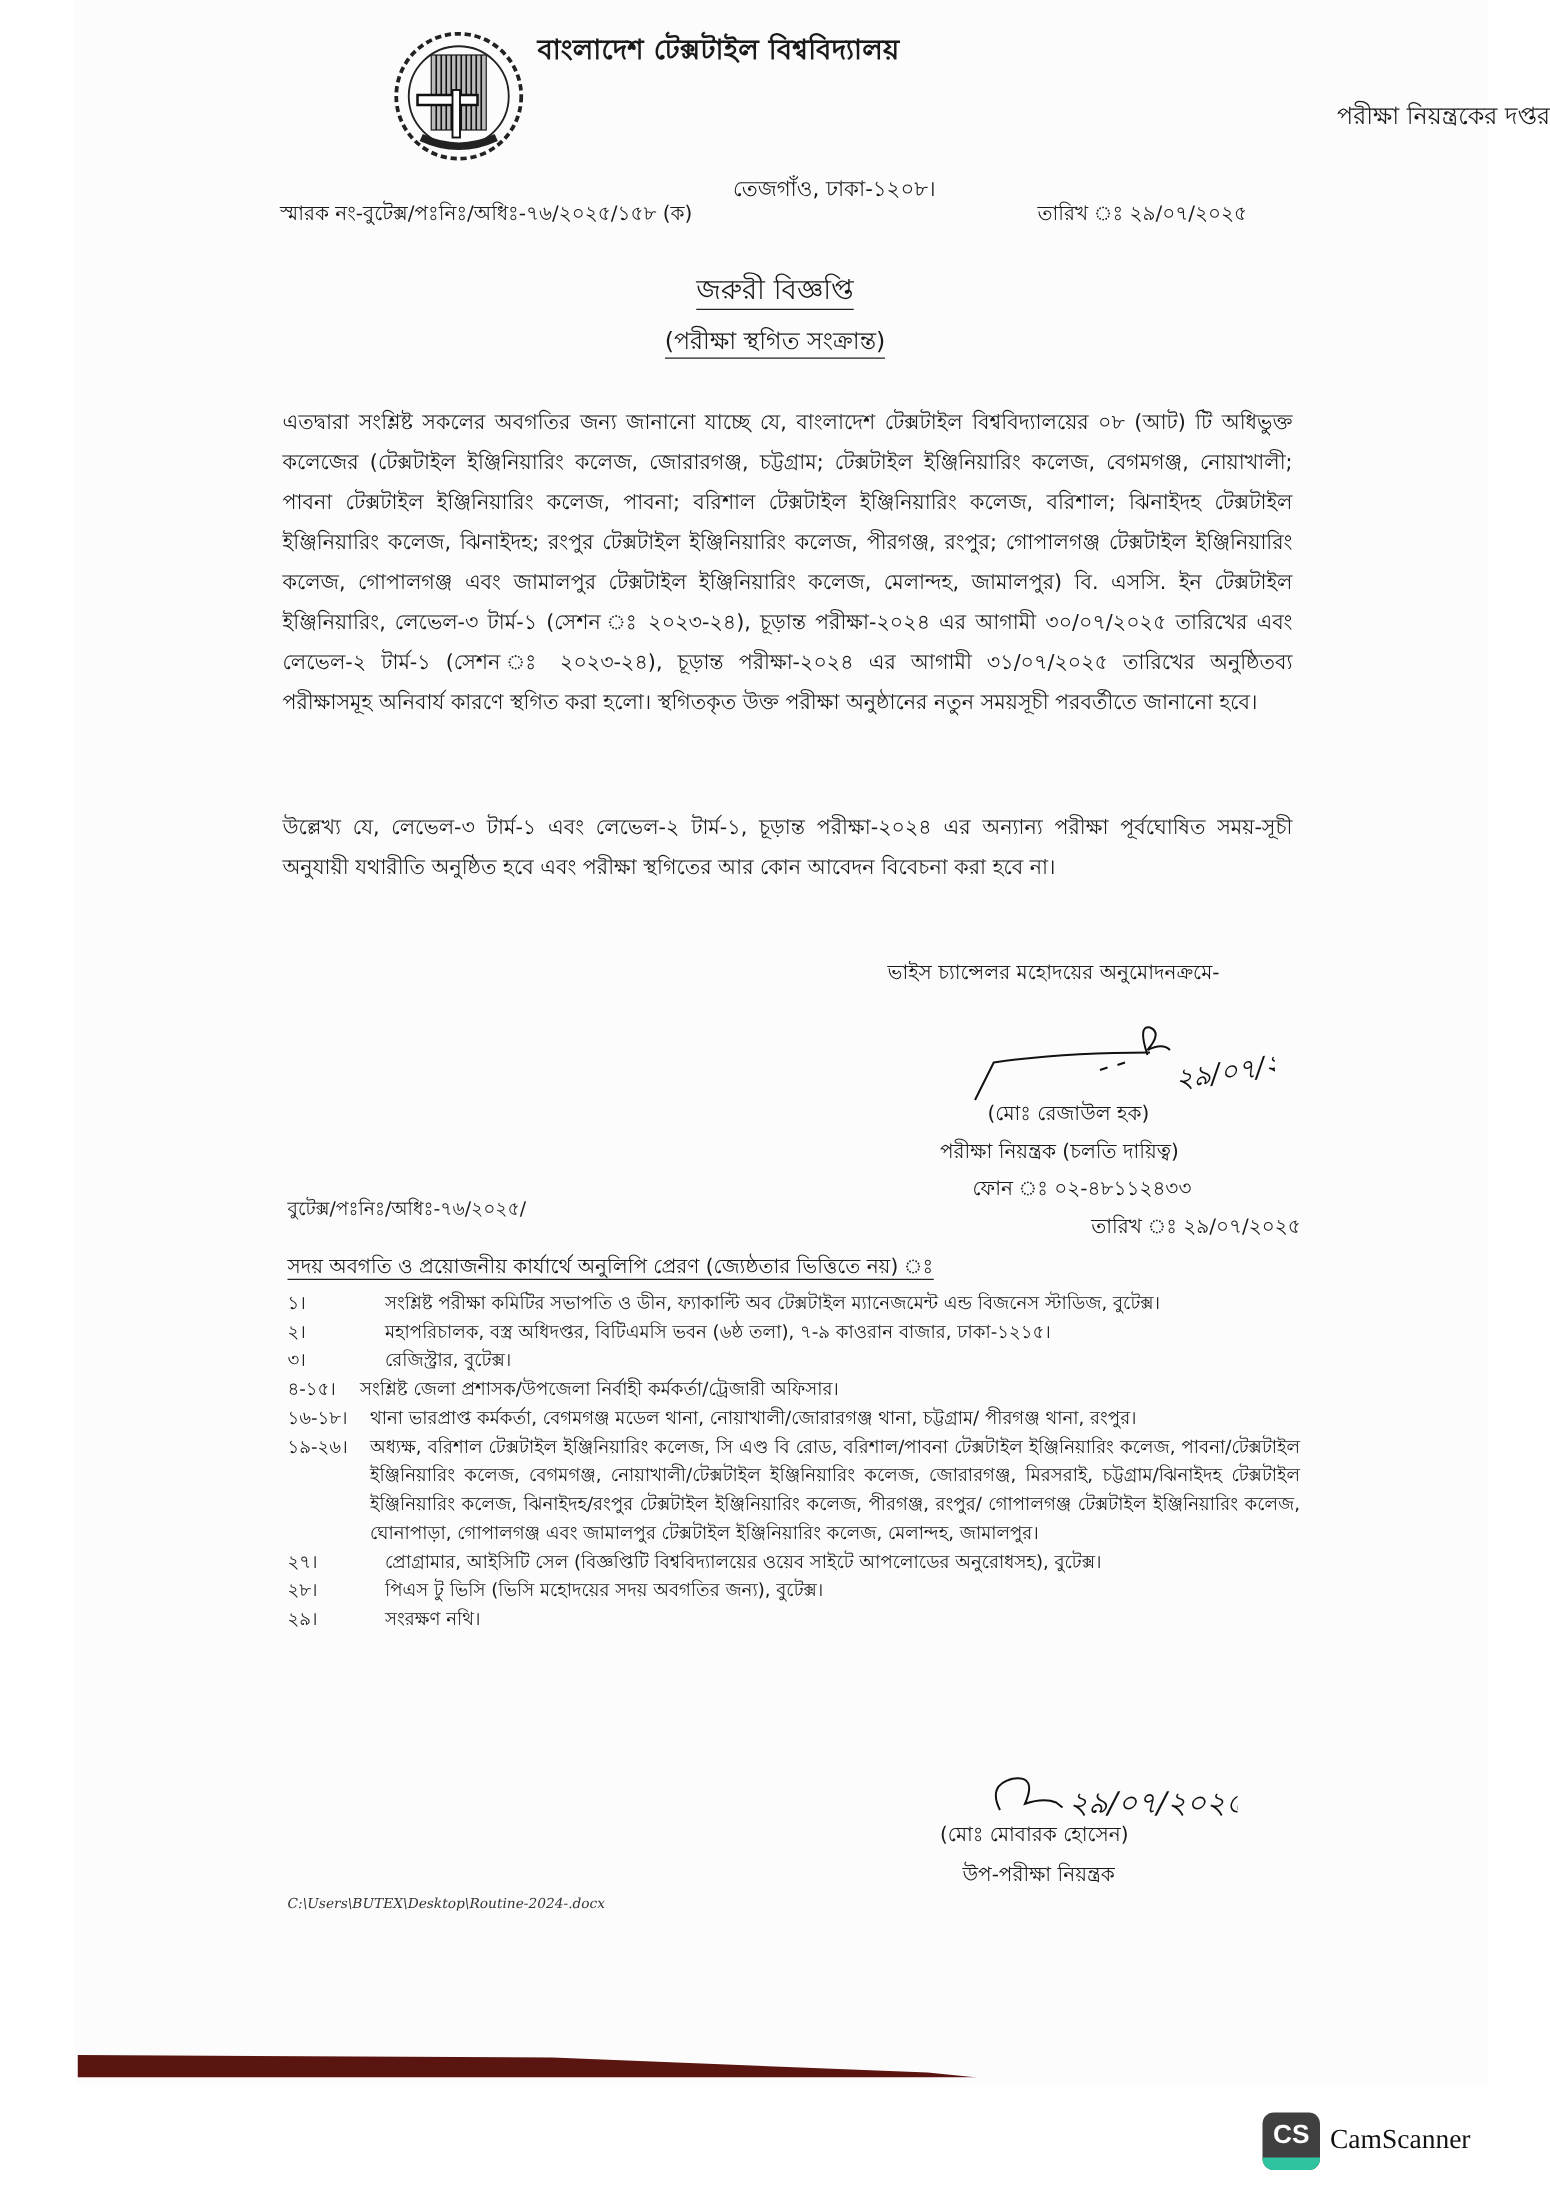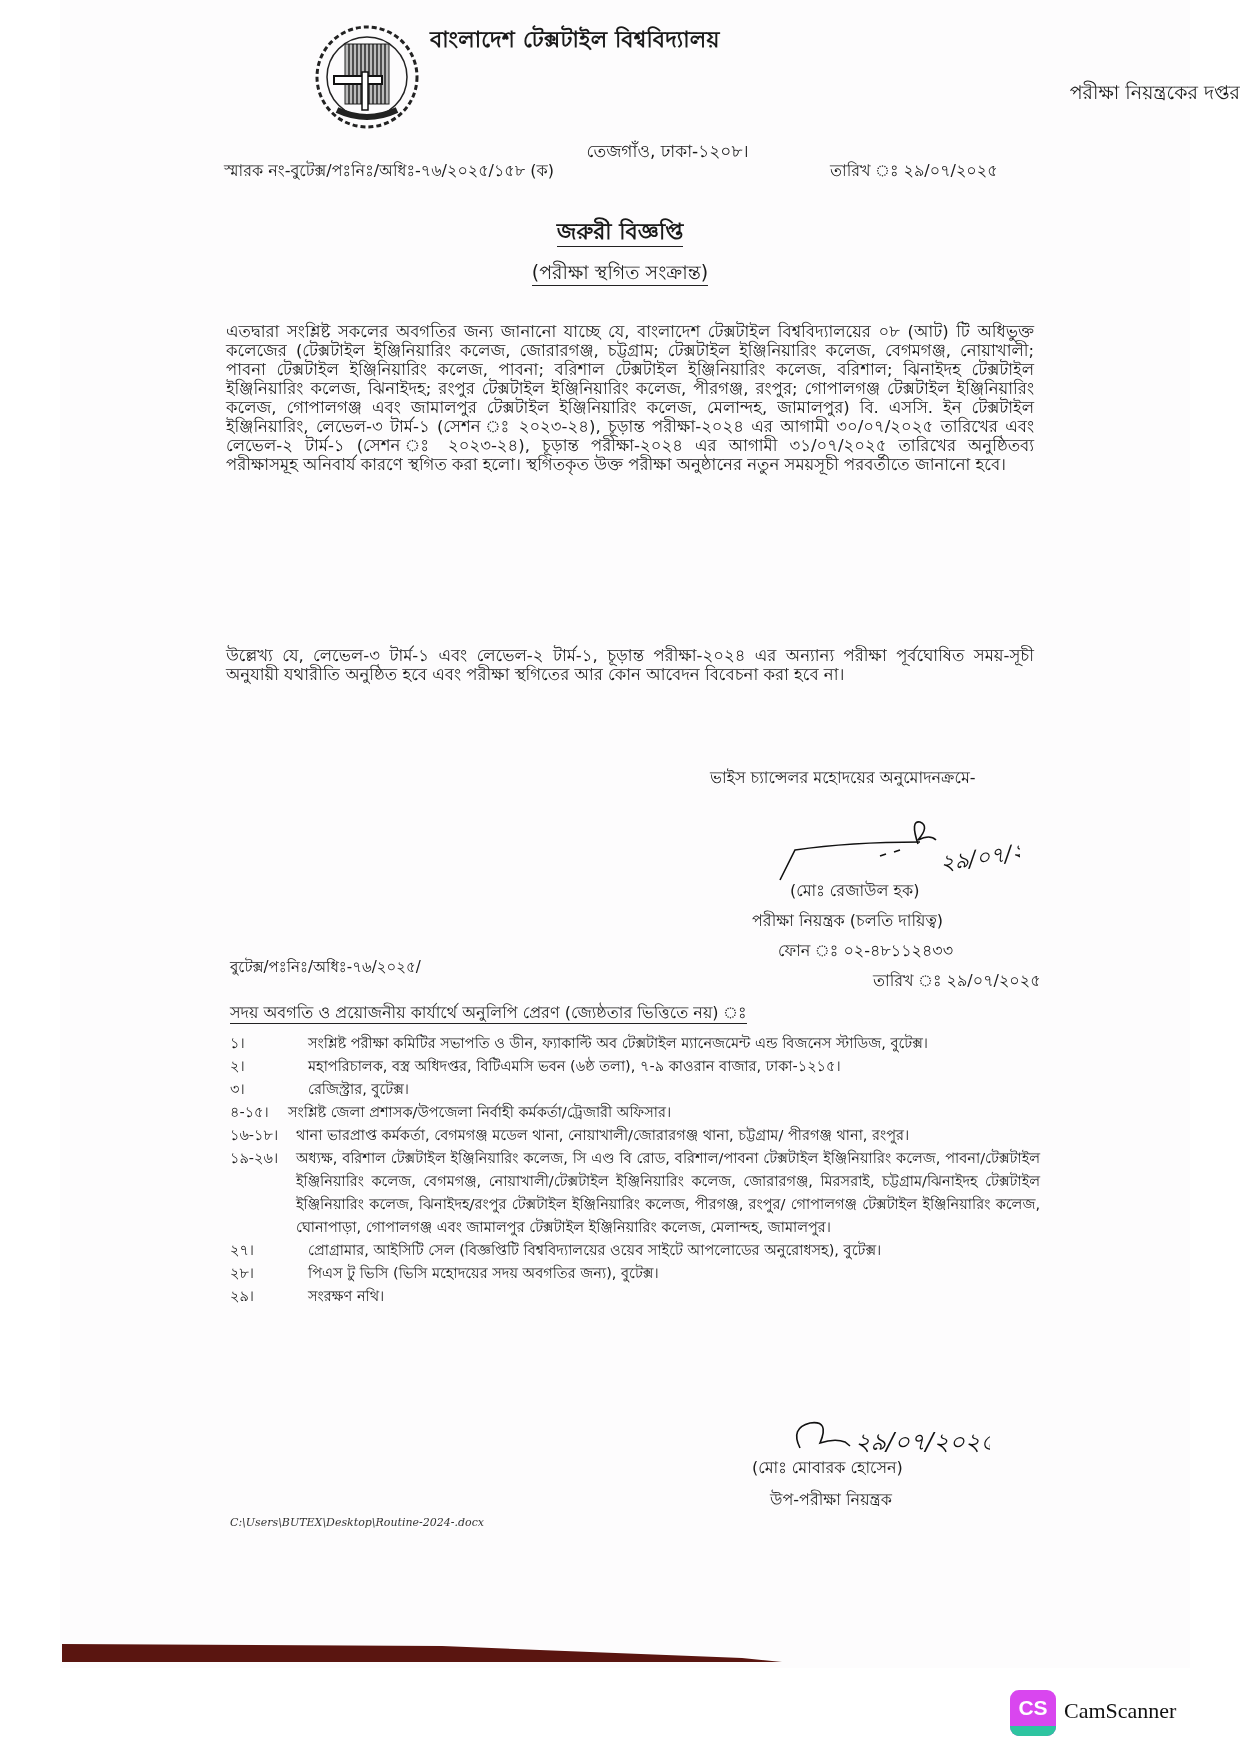--- a/index.html
+++ b/index.html
@@ -12,45 +12,45 @@
       position: absolute; left: 60px; top: 0; width: 1130px; height: 1668px;
       background: #fdfcfd;
     }
     .abs { position: absolute; }
     .logo { left: 312px; top: 22px; width: 110px; height: 110px; }
     .title { left: 430px; top: 22px; font-size: 22px; font-weight: bold; letter-spacing: 0.2px; white-space: nowrap; }
     .subtitle { left: 0; width: 1240px; top: 78px; text-align: right; font-size: 19px; padding-left: 95px; box-sizing: border-box; }
     .address { left: 0; width: 1240px; top: 112px; text-align: center; font-size: 17px; padding-left: 95px; box-sizing: border-box; margin-top: 26px; }
     .memo { left: 224px; top: 158px; font-size: 16px; white-space: nowrap; }
     .date-top { left: 830px; top: 158px; font-size: 16px; white-space: nowrap; }
-    .heading { left: 0; width: 1240px; top: 214px; text-align: center; font-size: 22px; font-weight: bold; }
+    .heading { left: 0; width: 1240px; top: 214px; text-align: center; font-size: 22px; font-weight: normal; }
     .heading span, .subheading span { border-bottom: 1.5px solid #222; padding-bottom: 2px; }
     .subheading { left: 0; width: 1240px; top: 258px; text-align: center; font-size: 19px; }
-    .para { left: 226px; width: 808px; font-size: 16.5px; line-height: 19px; text-align: justify; }
+    .para { left: 226px; width: 808px; font-size: 16.5px; line-height: 32px; text-align: justify; }
     .p1 { top: 322px; }
     .p2 { top: 646px; }
     .approval { left: 710px; top: 765px; font-size: 16px; white-space: nowrap; }
     .sign1 { left: 760px; top: 820px; width: 260px; height: 70px; }
     .name1 { left: 790px; top: 878px; font-size: 16px; white-space: nowrap; }
     .desig1 { left: 752px; top: 908px; font-size: 16px; white-space: nowrap; }
     .phone { left: 778px; top: 938px; font-size: 16px; white-space: nowrap; }
     .date-mid { left: 873px; top: 968px; font-size: 16px; white-space: nowrap; }
     .memo2 { left: 230px; top: 955px; font-size: 15px; white-space: nowrap; }
     .cc-head { left: 230px; top: 1000px; font-size: 16px; white-space: nowrap; }
     .cc-head span { border-bottom: 1.2px solid #222; padding-bottom: 1px; }
     .cc-list { left: 230px; top: 1032px; width: 810px; font-size: 14.5px; }
     .cc-row { display: flex; line-height: 23px; }
     .cc-num { width: 78px; flex: none; white-space: nowrap; }
     .cc-text { flex: 1; text-align: justify; }
     .sign2 { left: 790px; top: 1408px; width: 200px; height: 60px; }
     .name2 { left: 752px; top: 1455px; font-size: 16px; white-space: nowrap; }
     .desig2 { left: 770px; top: 1487px; font-size: 16px; white-space: nowrap; text-align: right; }
     .filepath { left: 230px; top: 1516px; font-size: 11px; font-style: italic; white-space: nowrap; color: #333; font-family: "DejaVu Serif", serif; }
     .desk { left: 62px; top: 1644px; width: 1130px; height: 18px; }
-    .cs-badge { left: 1010px; top: 1690px; width: 46px; height: 46px; border-radius: 9px; overflow: hidden; background: #d946ef; }
+    .cs-badge { left: 1010px; top: 1690px; width: 46px; height: 46px; border-radius: 9px; overflow: hidden; background: #404040; }
     .cs-badge .cs-text { position: absolute; left: 0; top: 6px; width: 46px; text-align: center; color: #fff; font-weight: bold; font-size: 21px; font-family: "Liberation Sans", sans-serif; }
     .cs-badge .cs-strip { position: absolute; left: 0; bottom: 0; width: 46px; height: 10px; background: #2ec4a0; }
     .cs-name { left: 1064px; top: 1698px; font-size: 22px; font-family: "Liberation Serif", serif; color: #111; white-space: nowrap; }
   </style>
 </head>
 <body>
 
 <div class="paper"></div>
 
 <svg class="abs logo" viewBox="0 0 110 110">

